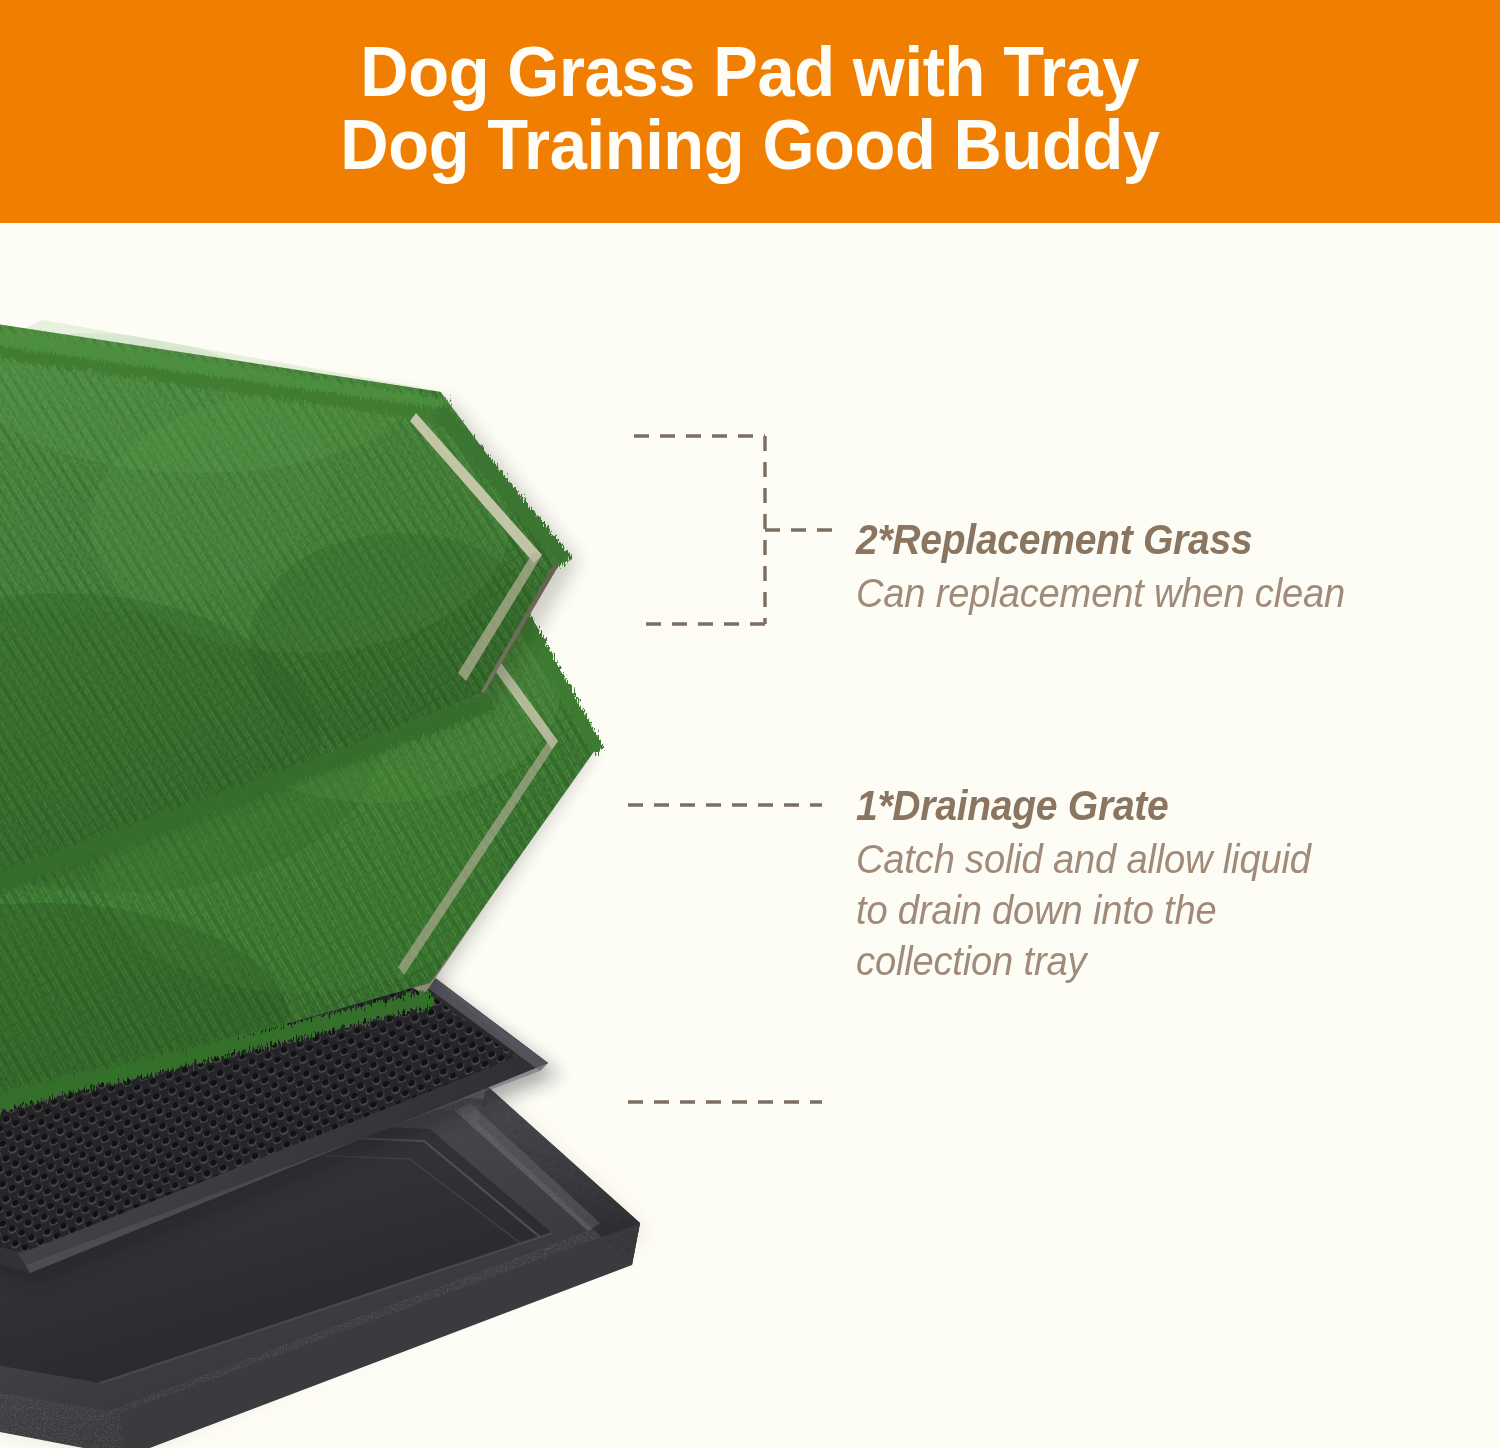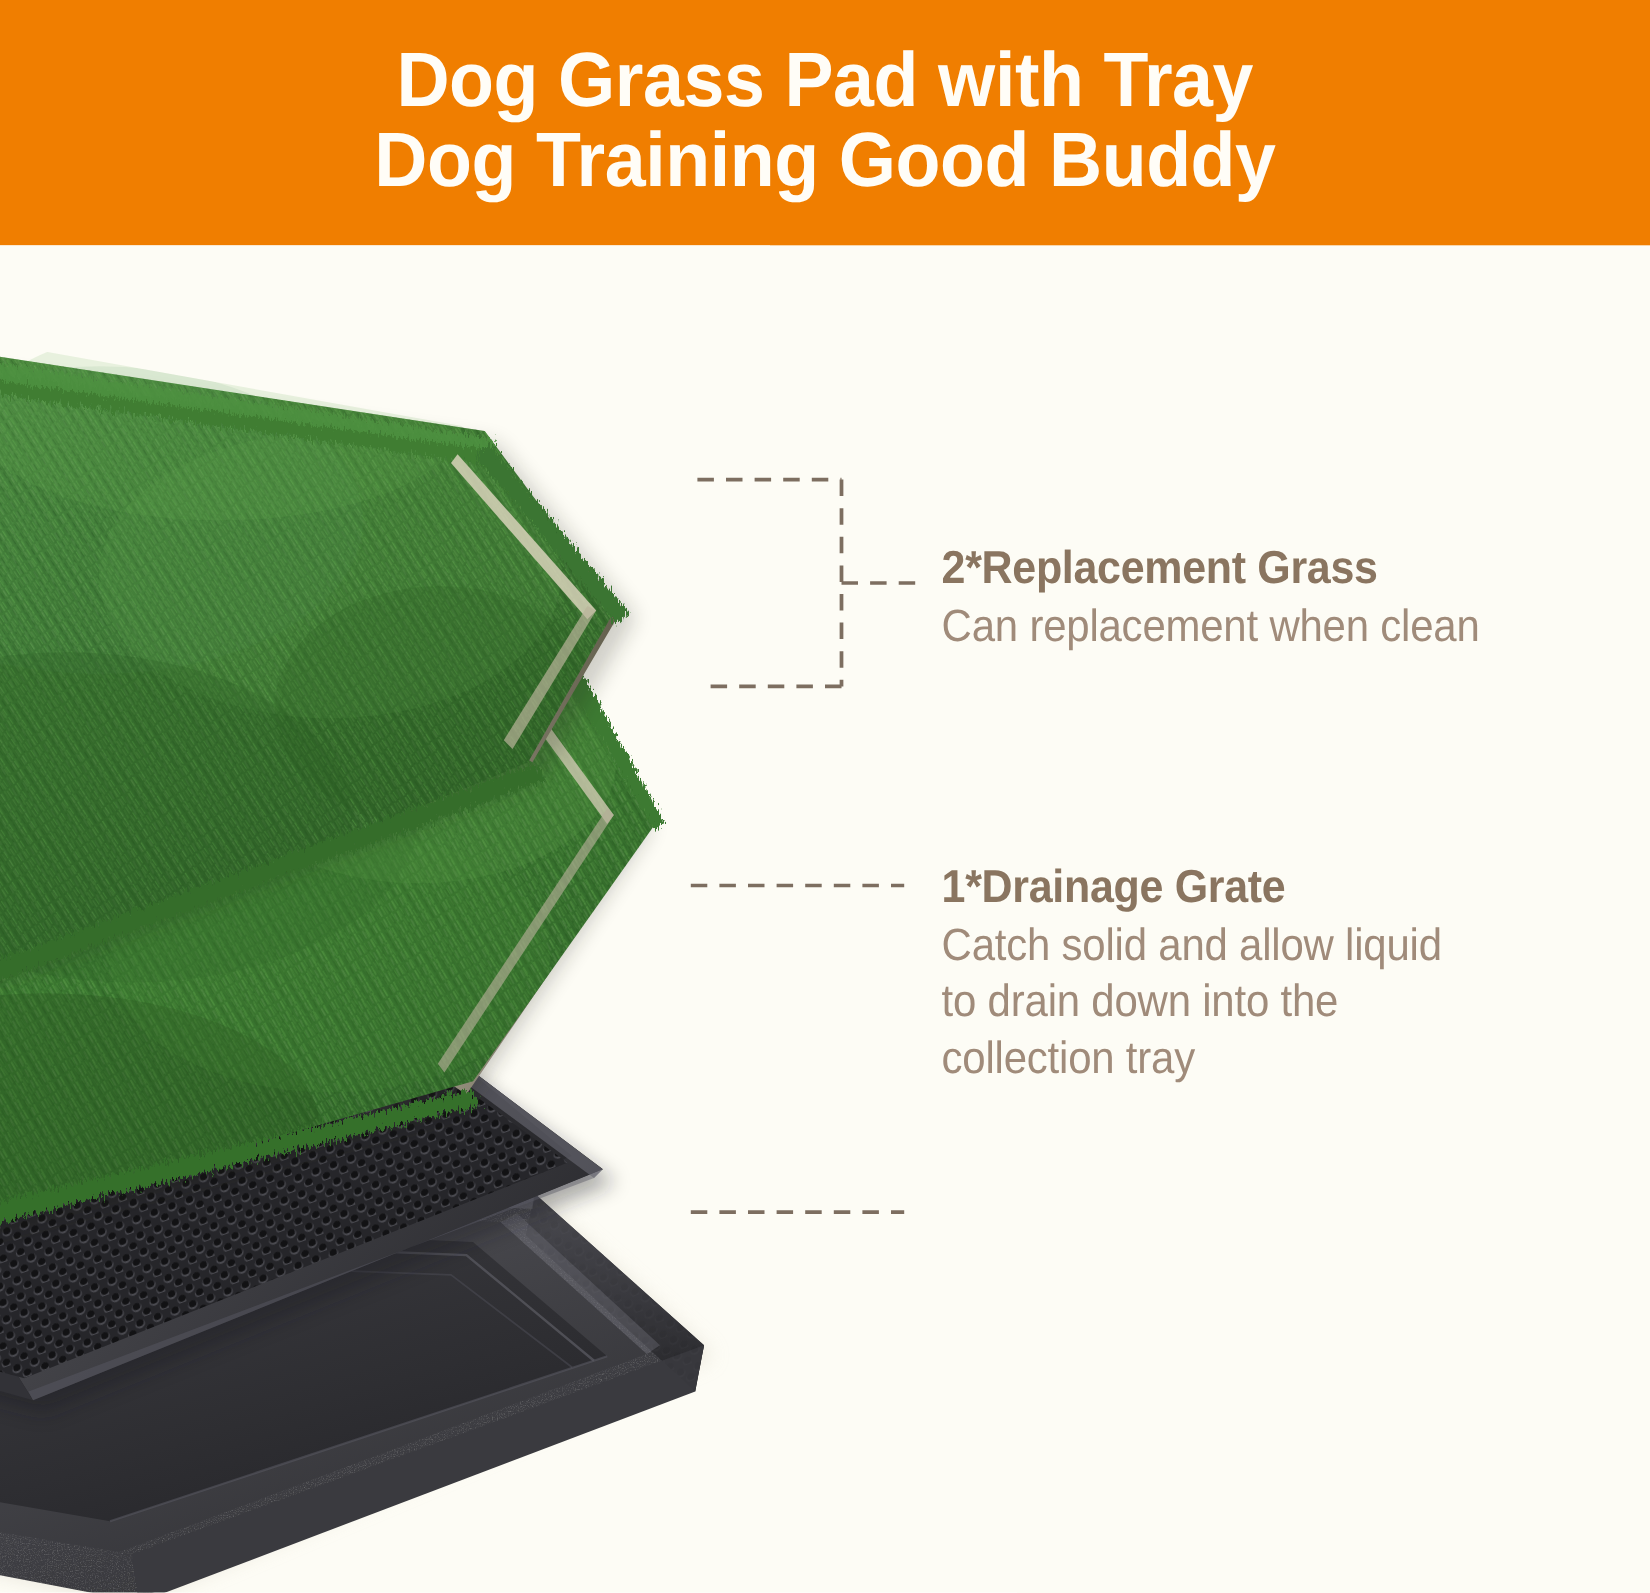--- a/index.html
+++ b/index.html
@@ -341,34 +341,34 @@
       <svg width="230" height="220" viewBox="0 0 230 220" xmlns="http://www.w3.org/2000/svg">
         <g fill="none" stroke="#7d6e60" stroke-width="3.4" stroke-dasharray="15 11" stroke-linecap="butt">
           <path d="M 14,16 L 145,16"></path>
           <path d="M 145,16 L 145,204"></path>
           <path d="M 145,204 L 26,204"></path>
           <path d="M 145,110 L 212,110"></path>
         </g>
       </svg>
     </div>
 
-    <div class="callout-text" style="left:856px; top:492px; width:620px;">
+    <div class="callout-text" style="left:856px; top:516px; width:620px;font-style:italic;">
       <div class="callout-heading">2*Replacement Grass</div>
       <div class="callout-body">
         <span class="bline">Can replacement when clean</span>
       </div>
     </div>
 
     <div class="connector" style="left:626px; top:795px;">
       <svg width="210" height="20" viewBox="0 0 210 20" xmlns="http://www.w3.org/2000/svg">
         <path d="M 2,10 L 196,10" fill="none" stroke="#7d6e60" stroke-width="3.4" stroke-dasharray="15 11" stroke-linecap="butt"></path>
       </svg>
     </div>
 
-    <div class="callout-text" style="left:856px; top:782px; width:620px;">
+    <div class="callout-text" style="left:856px; top:782px; width:620px;font-style:italic;">
       <div class="callout-heading">1*Drainage Grate</div>
       <div class="callout-body">
         <span class="bline">Catch solid and allow liquid</span>
         <span class="bline">to drain down into the</span>
         <span class="bline">collection tray</span>
       </div>
     </div>
 
     <div class="connector" style="left:626px; top:1092px;">
       <svg width="210" height="20" viewBox="0 0 210 20" xmlns="http://www.w3.org/2000/svg">

